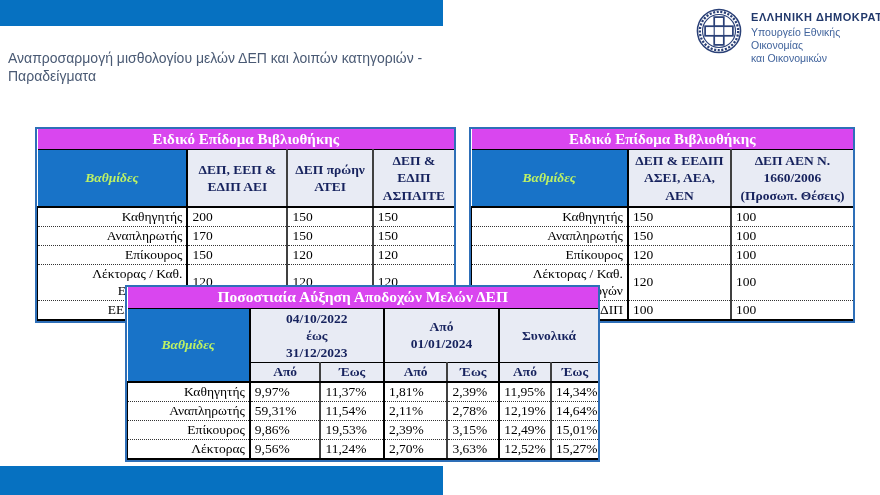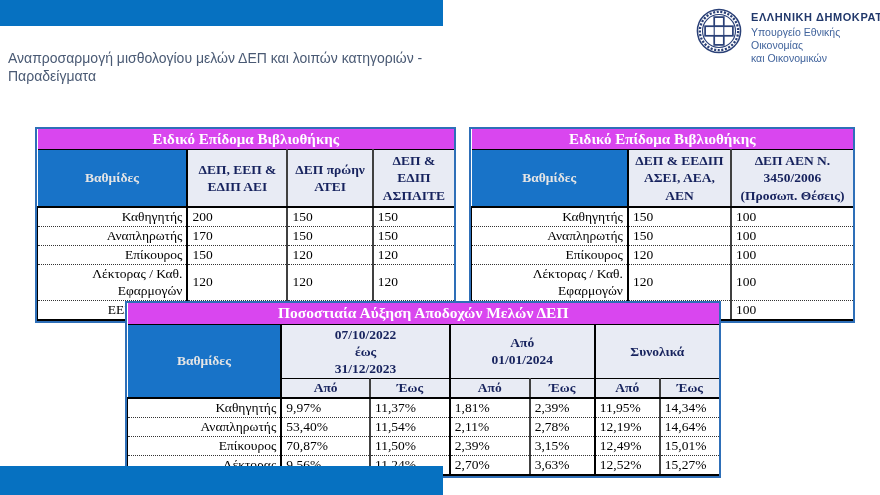--- a/index.html
+++ b/index.html
@@ -25,38 +25,38 @@
   .page-title {
     position:absolute; left:8px; top:49px; width:770px;
     font-size:14px; font-weight:normal; color:#4a5a74;
     line-height:1.3; white-space:pre-line;
   }
 
   
   .tbl-wrap { position:absolute; border:2px solid #2e6fb8; background:#fff; }
   .tbl-wrap.t1 { left:35px;  top:127px; width:421px; }
   .tbl-wrap.t2 { left:469px; top:127px; width:386px; }
-  .tbl-wrap.t3 { left:125px; top:301px; width:596px; }
+  .tbl-wrap.t3 { left:125px; top:285px; width:475px; }
 
   table.grid {
     width:100%; border-collapse:collapse; table-layout:fixed;
     font-family:"Liberation Serif", serif; color:#000;
   }
   .grid .title-cell {
     background:#d946ef; color:#fff; font-weight:bold; text-align:center;
     font-size:15px; padding:1px 2px; border-bottom:1px solid #000;
   }
   .t3 .grid .title-cell { font-size:15.5px; }
   .grid th {
     background:#e8ebf4; color:#17235e; font-weight:bold; text-align:center;
     font-size:13.5px; line-height:1.28; white-space:pre-line;
     padding:2px 2px; vertical-align:middle; border-bottom:2.5px solid #000;
   }
   .grid th.rowhdr {
-    background:#1873c8; color:#e5e5e5; border-right:2.5px solid #000;
+    background:#1873c8; color:#bef264; border-right:2.5px solid #000;font-style:italic;
   }
   .grid th.colhdr + th.colhdr { border-left:2px solid #404040; }
 
   
   .grid th.group { border-bottom:1px solid #000; padding:1px 2px; }
   .grid th.group + th.group { border-left:2.5px solid #000; }
   .grid th.sub { border-bottom:2.5px solid #000; padding:0 2px; }
   .grid th.sub.thin  { border-left:2px solid #404040; }
   .grid th.sub.thick { border-left:2.5px solid #000; }
 
@@ -165,21 +165,21 @@
       </colgroup>
     <tbody>
         <tr>
           <td class="title-cell" colspan="3">Ειδικό Επίδομα Βιβλιοθήκης</td>
         </tr>
     <tr>
       <th class="rowhdr">Βαθμίδες</th>
       <th class="colhdr">ΔΕΠ &amp; ΕΕΔΙΠ
 ΑΣΕΙ, ΑΕΑ, ΑΕΝ</th>
       <th class="colhdr">ΔΕΠ ΑΕΝ Ν.
-3450/2006
+1660/2006
 (Προσωπ. Θέσεις)</th>
     </tr>
     <tr class="data">
       <td class="lbl">Καθηγητής</td>
       <td class="num">150</td>
       <td class="num thin">100</td>
     </tr>
     <tr class="data">
       <td class="lbl">Αναπληρωτής</td>
       <td class="num">150</td>
@@ -214,21 +214,21 @@
         <col style="width:11%">
         <col style="width:11%">
         <col style="width:10%">
     </colgroup>
     <tbody>
         <tr>
           <td class="title-cell" colspan="7">Ποσοστιαία Αύξηση Αποδοχών Μελών ΔΕΠ</td>
         </tr>
     <tr>
       <th class="rowhdr" rowspan="2">Βαθμίδες</th>
-      <th class="group" colspan="2">07/10/2022
+      <th class="group" colspan="2">04/10/2022
 έως
 31/12/2023</th>
       <th class="group" colspan="2">Από
 01/01/2024</th>
       <th class="group" colspan="2">Συνολικά</th>
     </tr>
     <tr>
       <th class="sub">Από</th>
       <th class="sub thin">Έως</th>
       <th class="sub thick">Από</th>
@@ -240,31 +240,31 @@
       <td class="lbl">Καθηγητής</td>
       <td class="num">9,97%</td>
       <td class="num thin">11,37%</td>
       <td class="num thick">1,81%</td>
       <td class="num thin">2,39%</td>
       <td class="num thick">11,95%</td>
       <td class="num thin">14,34%</td>
     </tr>
     <tr class="data">
       <td class="lbl">Αναπληρωτής</td>
-      <td class="num">53,40%</td>
+      <td class="num">59,31%</td>
       <td class="num thin">11,54%</td>
       <td class="num thick">2,11%</td>
       <td class="num thin">2,78%</td>
       <td class="num thick">12,19%</td>
       <td class="num thin">14,64%</td>
     </tr>
     <tr class="data">
       <td class="lbl">Επίκουρος</td>
-      <td class="num">70,87%</td>
-      <td class="num thin">11,50%</td>
+      <td class="num">9,86%</td>
+      <td class="num thin">19,53%</td>
       <td class="num thick">2,39%</td>
       <td class="num thin">3,15%</td>
       <td class="num thick">12,49%</td>
       <td class="num thin">15,01%</td>
     </tr>
     <tr class="data">
       <td class="lbl">Λέκτορας</td>
       <td class="num">9,56%</td>
       <td class="num thin">11,24%</td>
       <td class="num thick">2,70%</td>

